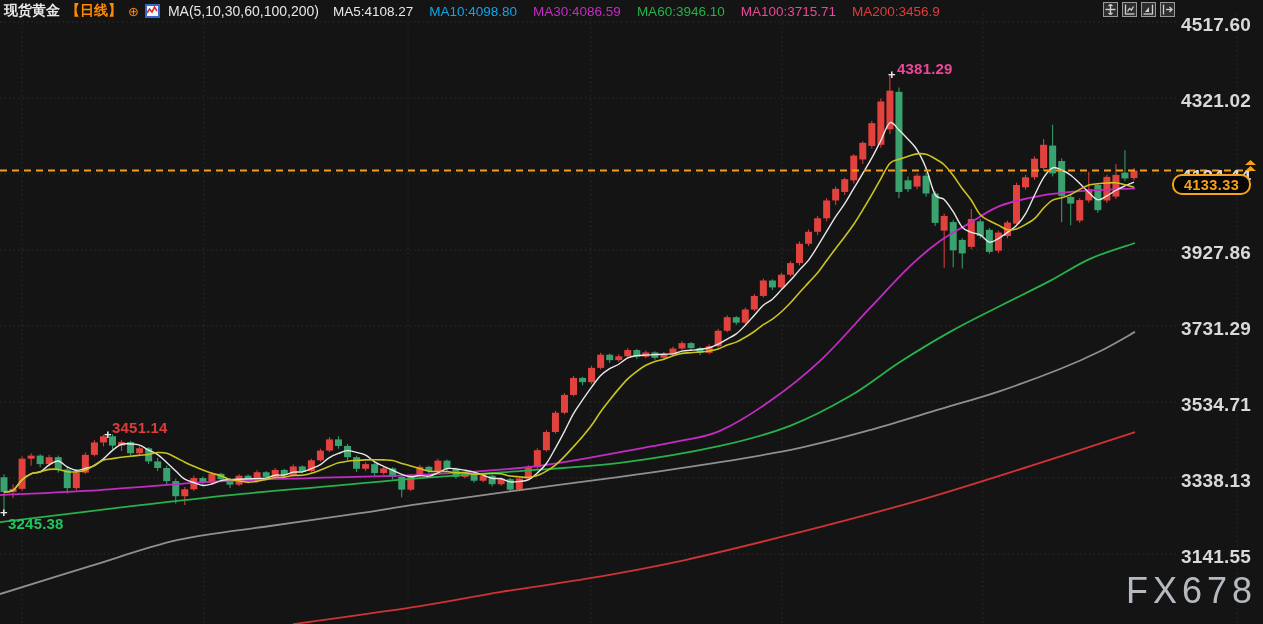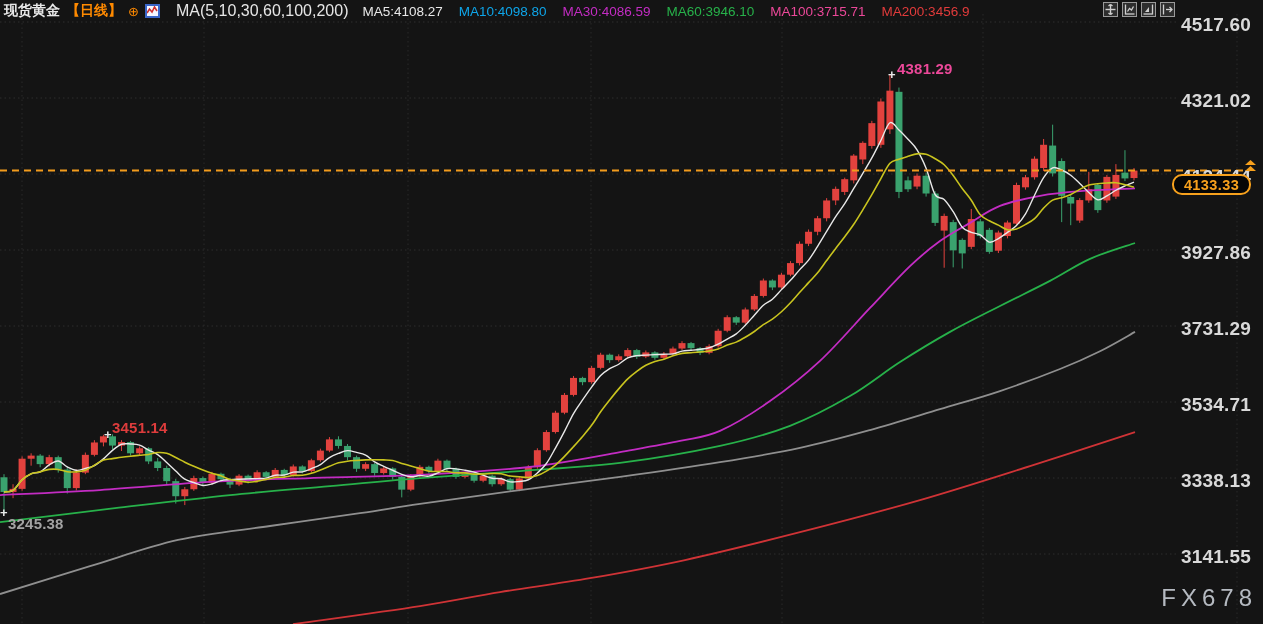--- a/index.html
+++ b/index.html
@@ -7,21 +7,21 @@
        font-family:"Liberation Sans","DejaVu Sans",sans-serif;}
   
   #header{position:absolute;left:0;top:0;width:1190px;height:22px;z-index:30;
           display:flex;align-items:center;gap:6px;padding-left:4px;box-sizing:border-box;}
   #header .title{color:#e8e8e8;font-size:14px;font-weight:700;}
   #header .period{color:#ff8a00;font-size:14px;font-weight:700;}
   #header .plus-ico{color:#ff8a00;font-size:13px;line-height:13px;}
   .mini-chart-ico{display:inline-block;width:15px;height:14px;background:#f5f7ff;
      border:2px solid #3a66c8;box-sizing:border-box;position:relative;}
   .mini-chart-ico svg{position:absolute;left:0;top:0;}
-  #ma-label{color:#e6e6e6;font-size:16px;margin-left:10px;}
+  #ma-label{color:#e6e6e6;font-size:14px;margin-left:2px;}
   #ma-values{display:flex;gap:16px;margin-left:8px;}
   #ma-values span{font-size:13.5px;font-weight:400;text-align:center;}
   #toolbar{position:absolute;right:88px;top:2px;display:flex;gap:4px;z-index:31;}
   .tb-btn{width:15px;height:15px;border:1px solid #9a9a9a;background:#2e2e2e;
           display:flex;align-items:center;justify-content:center;padding:0;box-sizing:border-box;}
   .tb-btn svg{display:block;}
   
   #plot{position:absolute;left:0;top:0;z-index:5;}
   
   .axis-label{position:absolute;left:1181px;width:80px;color:#d9d9d9;font-size:19px;
@@ -30,21 +30,21 @@
   .anno{position:absolute;font-size:15px;font-weight:700;letter-spacing:.2px;z-index:12;}
   .marker{position:absolute;color:#e9e9e9;font-size:13px;font-weight:700;z-index:12;}
   
   #price-box{position:absolute;left:1172px;top:174px;width:79px;height:21px;
      background:#060606;border:2px solid #f7a11d;border-radius:10px;box-sizing:border-box;
      display:flex;align-items:center;justify-content:center;z-index:20;}
   #price-box span{color:#f7a11d;font-size:14.5px;font-weight:700;letter-spacing:.4px;}
   #price-arrow{position:absolute;left:1244px;top:160px;z-index:21;}
   
   #watermark{position:absolute;right:6px;bottom:12px;color:#ccd1d9;opacity:.88;
-     font-size:24px;letter-spacing:5px;z-index:15;font-weight:400;}
+     font-size:36px;letter-spacing:5px;z-index:15;font-weight:400;}
 </style>
 </head>
 <body>
 
 <div id="app">
 
   <div id="header">
     <span class="title">现货黄金</span>
     <span class="period">【日线】</span>
     <span class="plus-ico">⊕</span>
@@ -391,17 +391,17 @@
 <div class="axis-label" style="top: 14px;">4517.60</div>
     <div class="axis-label" style="top: 90px;">4321.02</div>
     <div class="axis-label" style="top: 166px;">4124.44</div>
     <div class="axis-label" style="top: 242px;">3927.86</div>
     <div class="axis-label" style="top: 317.996px;">3731.29</div>
     <div class="axis-label" style="top: 393.996px;">3534.71</div>
     <div class="axis-label" style="top: 469.996px;">3338.13</div>
     <div class="axis-label" style="top: 545.996px;">3141.55</div>
     <div class="anno" style="left: 897px; top: 60px; color: #ec4899;">4381.29</div>
     <div class="anno" style="left: 112px; top: 419px; color: rgb(221, 60, 60);">3451.14</div>
-    <div class="anno" style="left: 8px; top: 515px; color: #a3a3a3;">3245.38</div>
+    <div class="anno" style="left: 8px; top: 515px; color: #22c55e;">3245.38</div>
     <div class="marker" style="left: 888px; top: 67px;">+</div>
     <div class="marker" style="left: 104px; top: 427px;">+</div>
     <div class="marker" style="left: 0px; top: 505px;">+</div>
   </div>
 
 </body></html>

